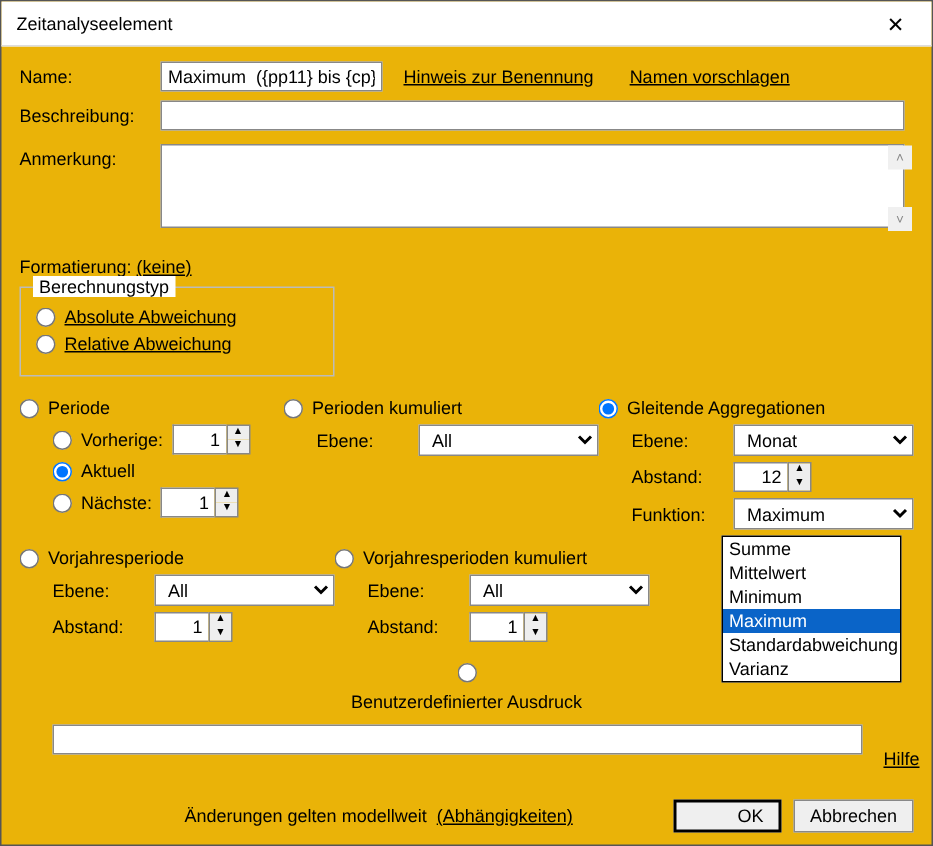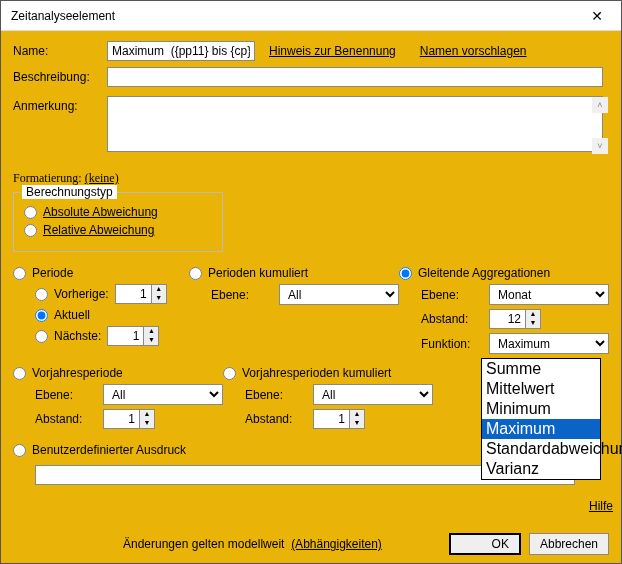--- a/index.html
+++ b/index.html
@@ -32,21 +32,21 @@
   .textarea-wrap { position: relative; flex: 1; }
   .textarea {
     width: 496px; resize: none; overflow: hidden;
   }
   .textarea.small { height: 20px; }
   .textarea.big { height: 56px; }
   .scroll-btn {
     position: absolute; right: 1px; width: 16px; height: 16px; background:#f0f0f0;
     display:flex; align-items:center; justify-content:center; font-size:9px; color:#888;
   }
-  .section-label { margin-top: 16px; font-family: Liberation Serif, serif; }
+  .section-label { margin-top: 16px; }
   .fieldset {
     border: 1px solid #bbb; margin-top: 6px; padding: 8px 20px 10px 10px; position: relative; text-decoration: underline;
   }
   .fieldset .legend {
     position: absolute; top: -8px; left: 8px; background: #fff; padding: 0 4px; font-size: 12px;
   }
   .radio-row, .check-row { display: flex; align-items: center; gap: 6px; margin: 4px 0; }
   input[type=radio] { margin:0; }
   .columns {
     display: flex; margin-top: 10px;
@@ -62,21 +62,21 @@
   input.spin { width: 36px; text-align:right; border-right:none; }
   .spinbtns { display:flex; flex-direction:column; border:1px solid #888; }
   .spinbtns div { width:14px; height:9px; font-size:7px; line-height:7px; text-align:center; background:#eee; }
   select.combo { height: 21px; }
   .combo-wide { width: 120px; }
   .combo-mid { width: 120px; }
   .dropdown {
     position: absolute; border:1px solid #000; background:#fff; z-index:50;
     width: 120px;
   }
-  .dropdown .opt { padding: 1px 4px; font-size:16px; white-space:nowrap; }
+  .dropdown .opt { padding: 1px 4px; font-size:12px; white-space:nowrap; }
   .dropdown .opt.sel { background:#0a64c8; color:#fff; }
   .user-expr-input { width: 540px; margin-left:22px; margin-top:4px; }
   .hilfe { position:absolute; right:8px; top: 498px; }
   .footer {
     position:absolute; bottom:8px; right:12px; left:12px; display:flex; justify-content:flex-end; align-items:center; gap:8px;
   }
   .footer .note { margin-right:auto; padding-left: 110px; }
   .btn {
     border:1px solid #888; background:#efefef; min-width:72px; height:22px; font:inherit; padding:0 10px;text-align:right;
   }
@@ -270,21 +270,21 @@
                 <div>▲</div>
                 <div>▼</div>
               </span>
           </span>
         </div>
       </div>
       <div class="col col3"></div>
     </div>
 
     
-    <div class="radio-row" style="margin-top:10px;">
+    <div class="radio-row" style="margin-top:10px;flex-direction:column;">
       <input type="radio" name="mode" style="">
       <span>Benutzerdefinierter Ausdruck</span>
     </div>
     <input type="text" class="field user-expr-input" style="">
   </div>
 
   <span class="link hilfe">Hilfe</span>
 
   <div class="footer">
     <div class="note">

